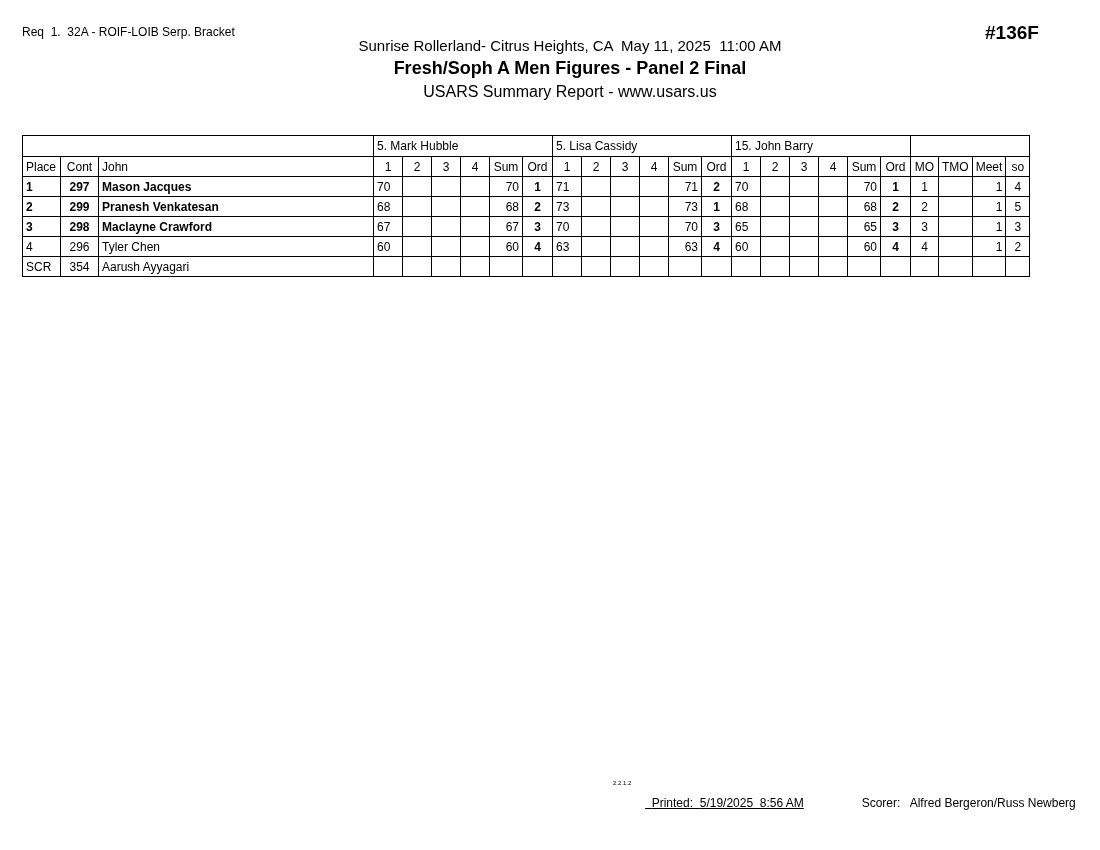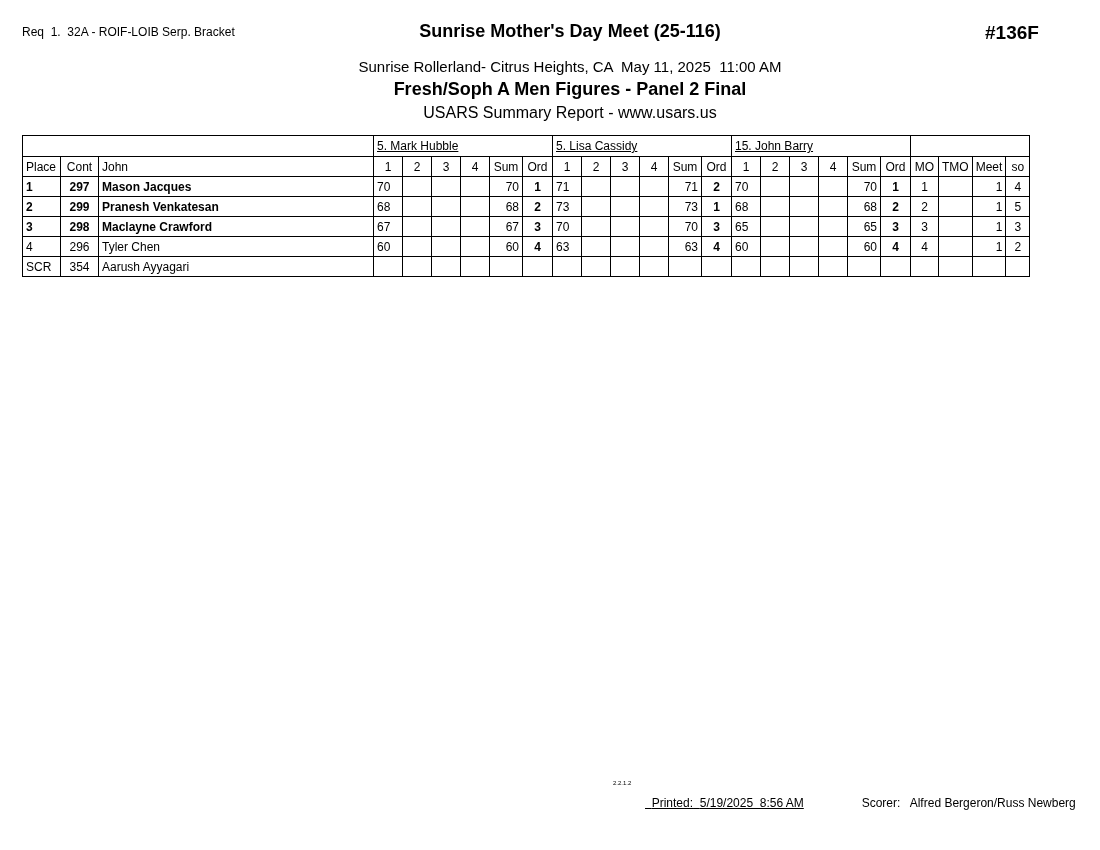--- a/index.html
+++ b/index.html
@@ -17,21 +17,21 @@
   #report-line { font-size:16px; margin-top:4px; white-space:pre; }
 
   table#results {
     position:absolute; left:22px; top:135px;
     border-collapse:collapse; table-layout:fixed; font-size:12px;
   }
   #results td {
     border:1px solid #000; height:19px; padding:0 3px;
     overflow:hidden; white-space:nowrap; vertical-align:middle;
   }
-  #results tr.judge-row td { height:20px;text-decoration:underline; }
+  #results tr.judge-row td { height:20px; }
   td.nob { border:none; }
   td.judgebox { border:1px solid #000; text-align:left; white-space:pre; }
   tr.colhead td { border-bottom:2px solid #000; height:17px; }
   .l { text-align:left; }
   .c { text-align:center; }
   .r { text-align:right; }
   .b { font-weight:bold; }
   td.ord { border-left:4px solid #000; border-right:4px solid #000; text-align:center; }
   td.cut { border-bottom:5px solid #000; }
 
@@ -39,21 +39,20 @@
   #footer-printed { left:645px; top:782px; font-size:12px; white-space:pre;text-decoration:underline; }
   #footer-scorer  { left:855px; top:782px; font-size:12px; white-space:pre; }
 </style>
 </head>
 <body>
 
 <div class="abs" id="req-label">Req  1.  32A - ROIF-LOIB Serp. Bracket</div>
 <div class="abs" id="event-number">#136F</div>
 
 <div class="abs" id="titles">
-  <div id="meet-title">Sunrise Mother's Day Meet (25-116)</div>
   <div id="venue-line">Sunrise Rollerland- Citrus Heights, CA  May 11, 2025  11:00 AM</div>
   <div id="event-title">Fresh/Soph A Men Figures - Panel 2 Final</div>
   <div id="report-line">USARS Summary Report - www.usars.us</div>
 </div>
 
 <table id="results">
   <colgroup>
     <col style="width:38px">
       <col style="width:38px">
       <col style="width:275px">

